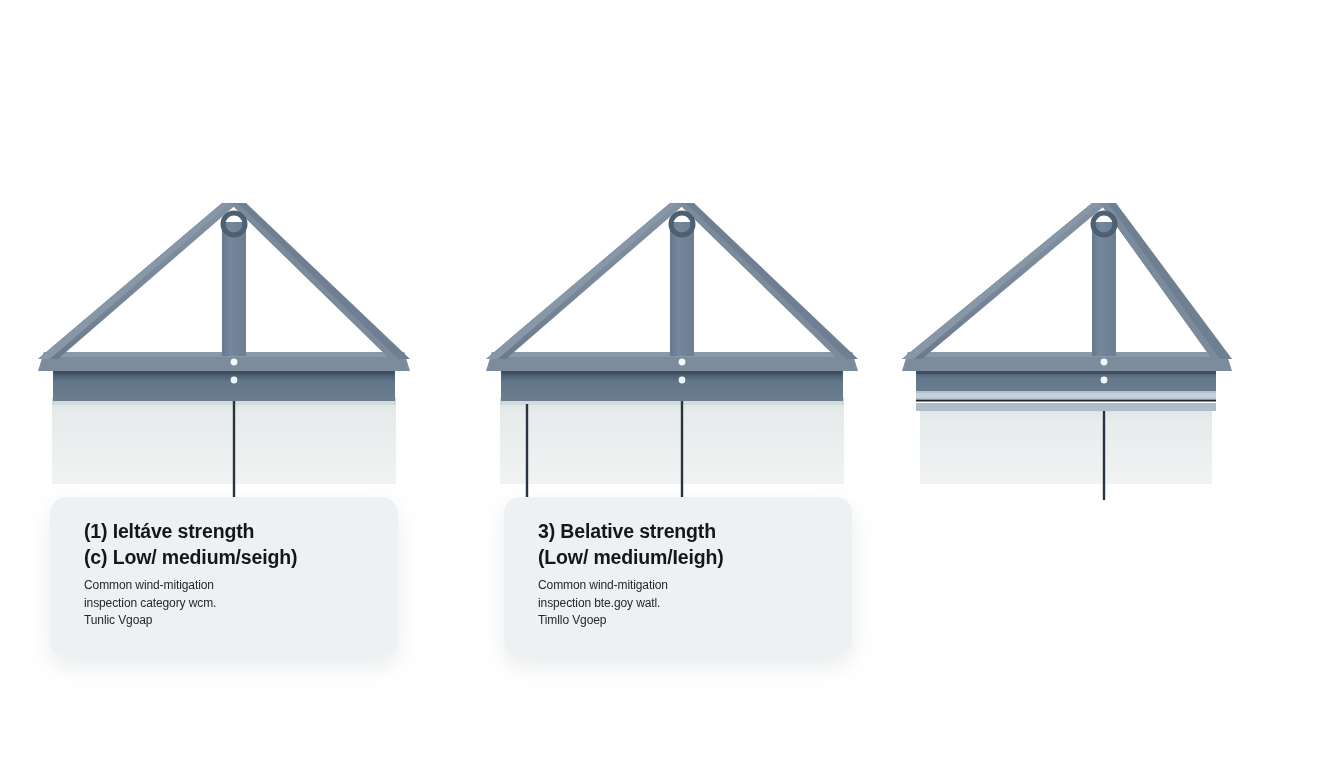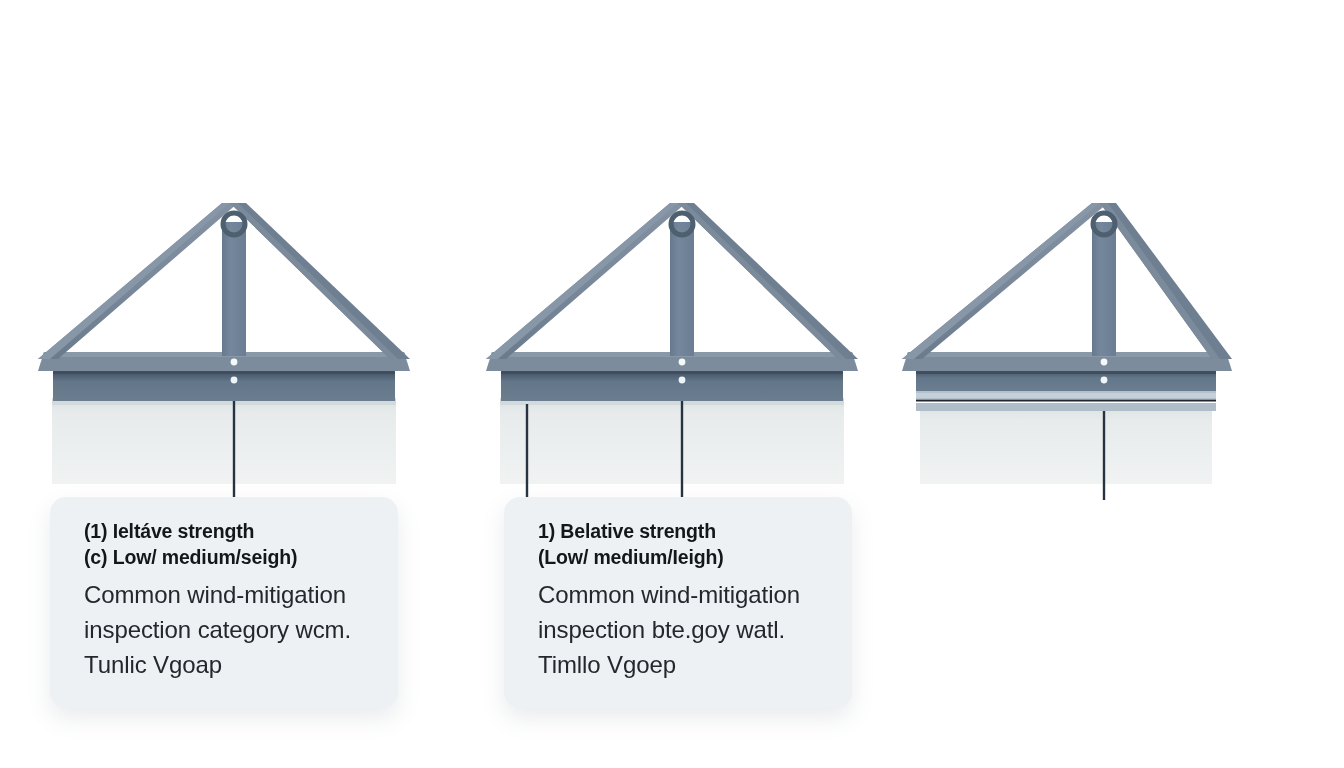--- a/index.html
+++ b/index.html
@@ -61,21 +61,21 @@
   .caption-title {
     font-size: 19.5px;
     font-weight: bold;
     color: #14171a;
     line-height: 1.31;
     letter-spacing: -0.15px;
     margin: 0 0 7px 0;
     white-space: pre-line;
   }
   .caption-body {
-    font-size: 24px;
+    font-size: 12px;
     font-weight: normal;
     color: #23282d;
     line-height: 1.46;
     letter-spacing: -0.1px;
     margin: 0;
     white-space: pre-line;
   }
 </style>
 </head>
 <body>
@@ -168,21 +168,21 @@
       <circle cx="234" cy="224" r="11" fill="none" stroke="#4E5F70" stroke-width="5"></circle>
 
       <circle cx="234" cy="362" r="3.4" fill="#F6F9FA"></circle>
       <circle cx="234" cy="380" r="3.4" fill="#EFF4F6"></circle>
 
       <line x1="234" y1="401" x2="234" y2="500" stroke="#273340" stroke-width="2.4"></line>
       <line x1="79" y1="404" x2="79" y2="500" stroke="#273340" stroke-width="2.4"></line>
     </svg>
 
     <div class="caption">
-      <p class="caption-title">1) Belative strength
+      <p class="caption-title">3) Belative strength
  (Low/ medium/Ieigh)</p>
       <p class="caption-body">Common wind-mitigation
 inspection  bte.goy watl.
 Timllo Vgoep</p>
     </div>
   </div>
 
   <div class="panel panel-3">
     <svg class="truss-svg" viewBox="0 0 448 520">
       <rect x="24" y="406" width="292" height="78" fill="url(#g-wall)"></rect>

